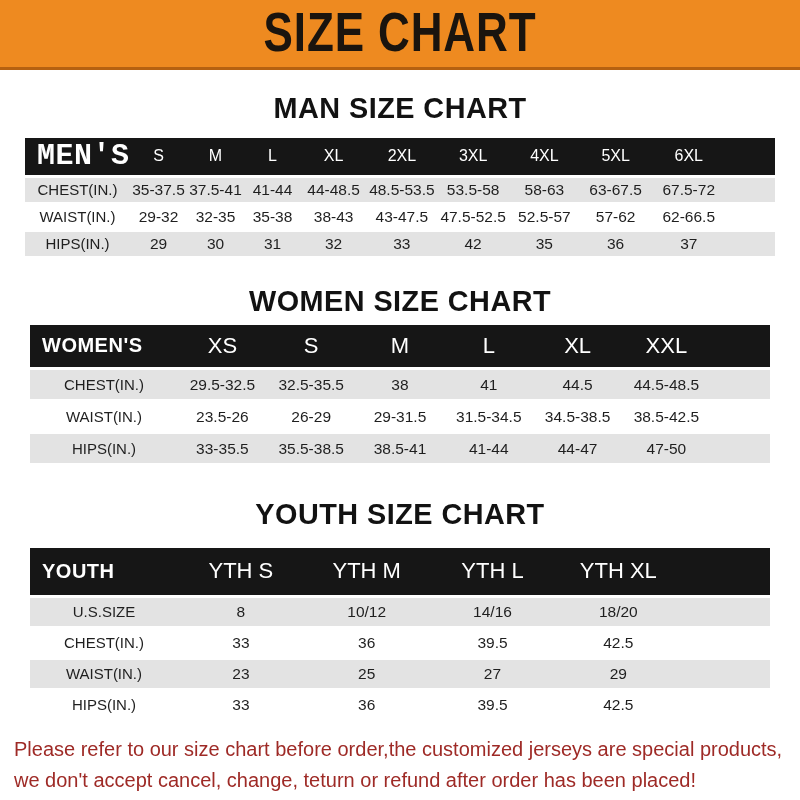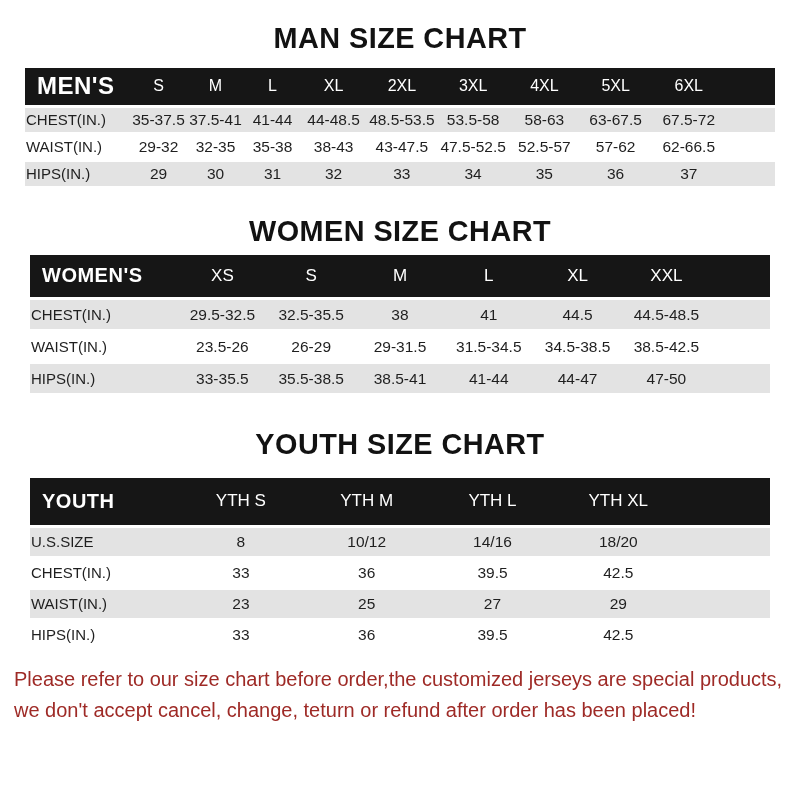--- a/index.html
+++ b/index.html
@@ -73,39 +73,39 @@
   .tbl-youth thead tr { height: 48px; }
 
   th.corner {
     text-align: left;
     padding-left: 12px;
     font-size: 20px;
     font-weight: bold;
     letter-spacing: 0.5px;
     white-space: nowrap;
   }
-  .tbl-men th.corner { font-size: 24px; }
+  .tbl-men th.corner { font-size: 30px; font-family: Liberation Mono, monospace; }
   th.colhead {
     font-weight: normal;
-    font-size: 17px;
+    font-size: 22px;
     text-align: center;
     white-space: nowrap;
   }
   .tbl-men th.colhead { font-size: 16px; }
 
   table.size-table tbody tr { border-bottom: 3px solid #ffffff; }
   .tbl-men   tbody tr { height: 27px; }
   .tbl-women tbody tr { height: 32px; }
   .tbl-youth tbody tr { height: 31px; }
   table.size-table tbody tr:nth-child(odd) { background: var(--row-shaded); }
 
   tbody th.rowlabel {
     font-weight: normal;
     font-size: 15px;
-    text-align: left;
+    text-align: center;
     white-space: nowrap;
   }
   table.size-table tbody td {
     text-align: center;
     font-size: 15.5px;
     white-space: nowrap;
   }
   
   .footer-note {
     margin-top: 12px;
@@ -117,20 +117,23 @@
     font-size: 20px;
     line-height: 31px;
     white-space: nowrap;
   }
 </style>
 </head>
 <body>
 
 <div class="page">
 
+  <header class="banner">
+    <h1>SIZE CHART</h1>
+  </header>
 
   <section class="sec-men">
     <h2 class="section-heading">MAN SIZE CHART</h2>
     <table class="size-table tbl-men">
         <colgroup>
           <col style="width: 14%;">
           <col style="width: 7.6%;">
           <col style="width: 7.6%;">
           <col style="width: 7.6%;">
           <col style="width: 8.7%;">
@@ -183,21 +186,21 @@
             <td>62-66.5</td>
             <td></td>
           </tr>
           <tr>
             <th class="rowlabel">HIPS(IN.)</th>
             <td>29</td>
             <td>30</td>
             <td>31</td>
             <td>32</td>
             <td>33</td>
-            <td>34</td>
+            <td>42</td>
             <td>35</td>
             <td>36</td>
             <td>37</td>
             <td></td>
           </tr>
         </tbody>
       </table>
   </section>
 
   <section class="sec-women">

